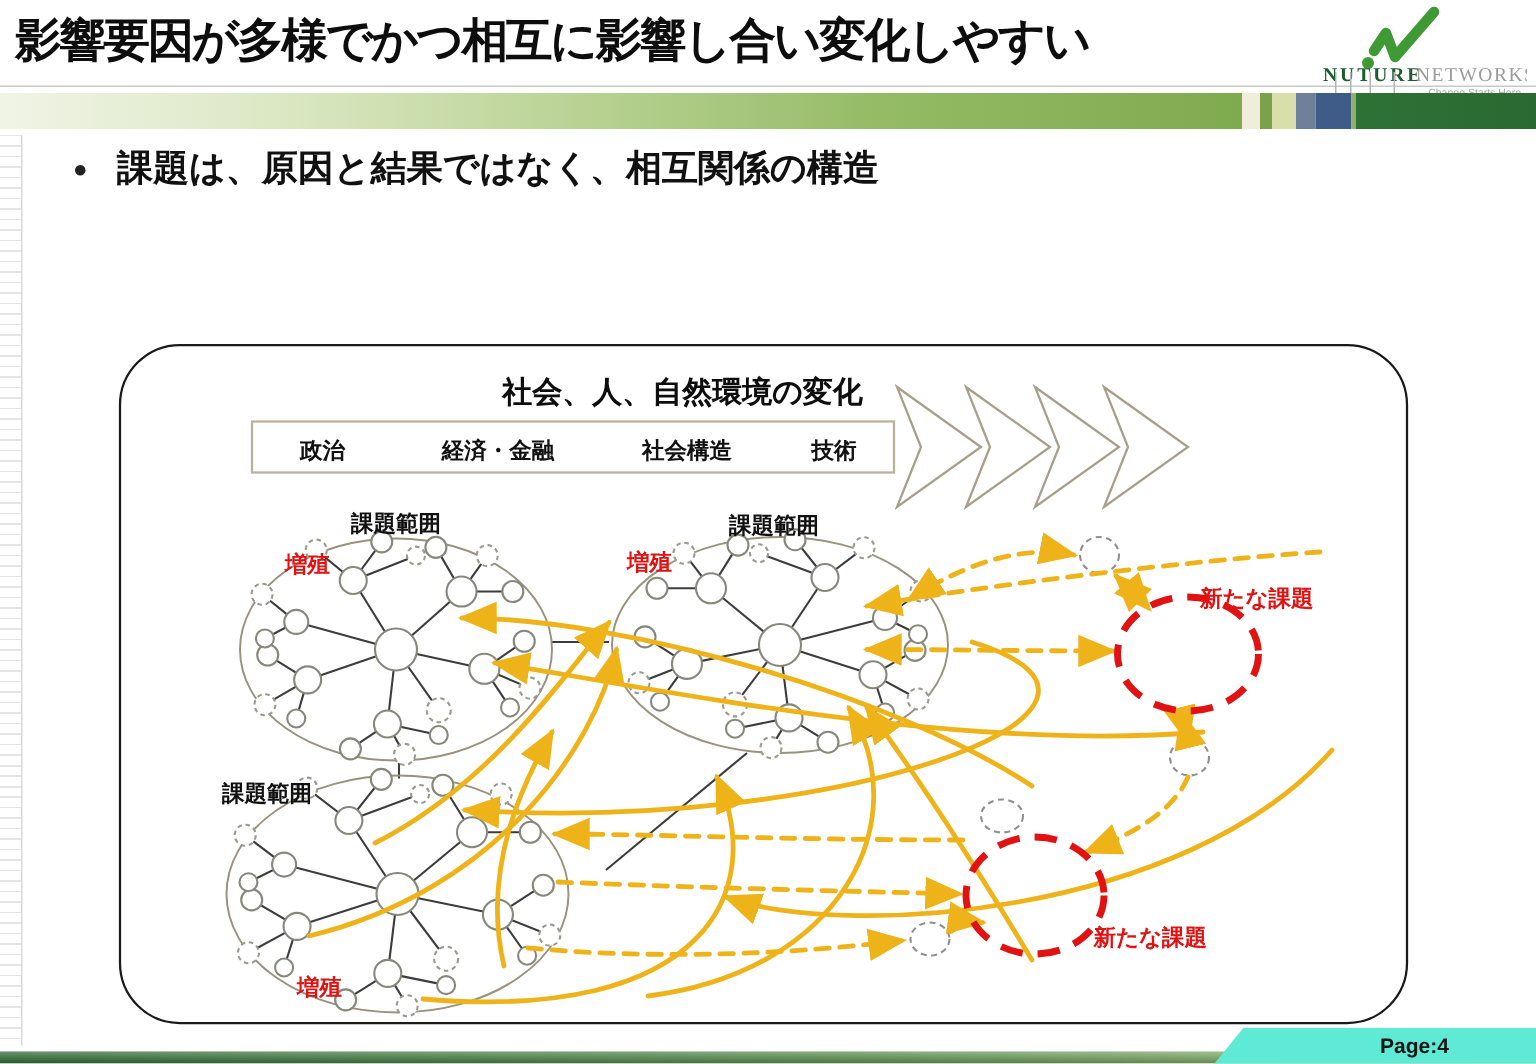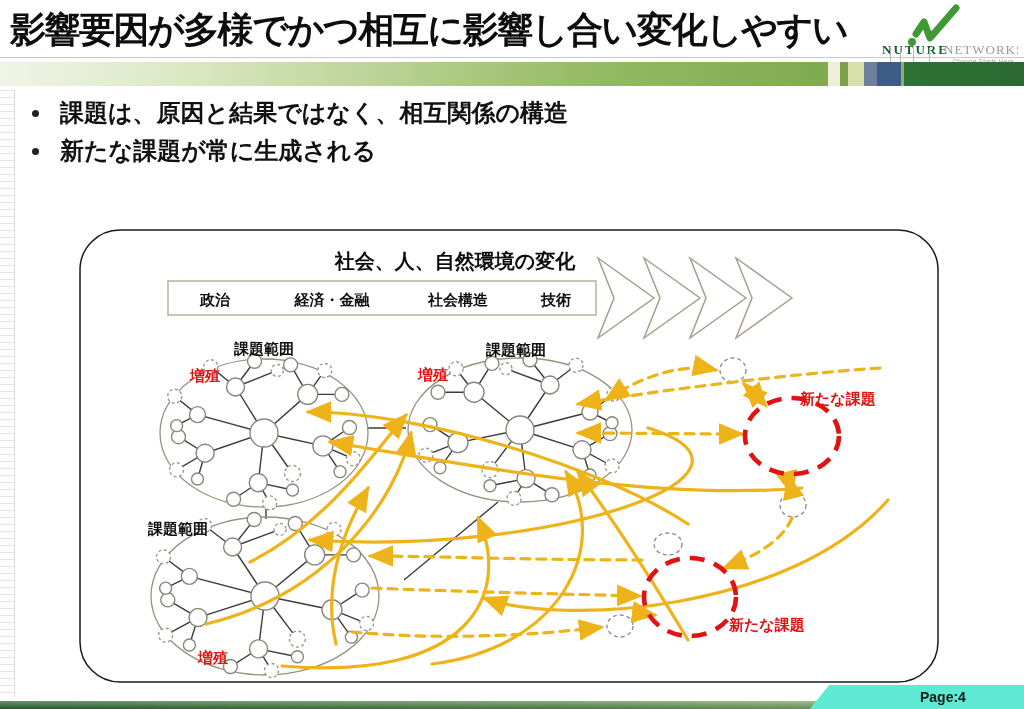--- a/index.html
+++ b/index.html
@@ -4,38 +4,38 @@
 <style>
   html,body{margin:0;padding:0;}
   body{
     width:1024px;height:709px;position:relative;overflow:hidden;
     background:#ffffff;
     font-family:"Liberation Sans","DejaVu Sans",sans-serif;
   }
   
   .slide-title{
     position:absolute;left:10px;top:6px;width:860px;
-    font-size:36px;font-weight:bold;color:#0d0d0d;letter-spacing:-1.5px;
+    font-size:31px;font-weight:bold;color:#0d0d0d;letter-spacing:-1.5px;
     white-space:nowrap;
   }
   .logo{position:absolute;right:6px;top:2px;width:150px;height:64px;}
   .header-hairline{position:absolute;left:0;top:57px;width:1024px;height:1px;background:#c9c9c9;}
   .tickline{position:absolute;width:1px;background:#b5b5b5;top:48px;height:14px;}
   .green-bar{position:absolute;left:0;top:62px;height:24px;width:828px;
     background:linear-gradient(to right,#f0f4e6 0%,#dcE8c4 22%,#b7d191 48%,#93ba64 72%,#7fab4f 100%);}
   .bar-seg{position:absolute;top:62px;height:24px;}
   
   .ruler{
     position:absolute;left:0;top:90px;width:14px;height:607px;
     border-right:1px solid #d5d5d5;
     background:repeating-linear-gradient(to bottom,#e3e3e3 0,#e3e3e3 1px,transparent 1px,transparent 7px);
     opacity:.9;
   }
   
-  .bullets{position:absolute;left:26px;top:96px;margin:0;padding:0;list-style:none;}
+  .bullets{position:absolute;left:44px;top:96px;margin:0;padding:0;list-style:none;}
   .bullets li{
     position:relative;padding-left:34px;margin-bottom:4px;
     font-size:24px;font-weight:bold;color:#111;line-height:34px;white-space:nowrap;
   }
   .bullets li::before{
     content:"";position:absolute;left:6px;top:14px;width:7px;height:7px;border-radius:50%;background:#222;
   }
   
   .diagram-svg{position:absolute;left:0;top:0;width:1024px;height:709px;}
   .dlabel{font-family:"Liberation Sans","DejaVu Sans",sans-serif;}
@@ -82,21 +82,20 @@
 <div class="bar-seg" style="left:848px;width:16px;background:#d8dfab"></div>
 <div class="bar-seg" style="left:864px;width:13px;background:#70809a"></div>
 <div class="bar-seg" style="left:877px;width:24px;background:#3f5c88"></div>
 <div class="bar-seg" style="left:901px;width:3px;background:#8fae66"></div>
 <div class="bar-seg" style="left:904px;width:120px;background:linear-gradient(to right,#2e7135,#2a6a32)"></div>
 
 <div class="ruler"></div>
 
 <ul class="bullets">
   <li>課題は、原因と結果ではなく、相互関係の構造</li>
-  <li>新たな課題が常に生成される</li>
 </ul>
 
 <svg id="diagram" class="diagram-svg" viewBox="0 0 1024 709">
     <defs>
       <marker id="ah" viewBox="0 0 10 8" refX="8.5" refY="4" markerWidth="8.5" markerHeight="7" orient="auto-start-reverse">
         <path d="M0,0 L9.5,4 L0,8 Z" fill="#EFB31A"></path>
       </marker>
     </defs>
     <rect x="80" y="230" width="858" height="452" rx="40" fill="#fff" stroke="#1A1A1A" stroke-width="1.5"></rect>
     <text x="455" y="268" font-size="20" font-weight="bold" fill="#0d0d0d" text-anchor="middle" class="dlabel">社会、人、自然環境の変化</text>

